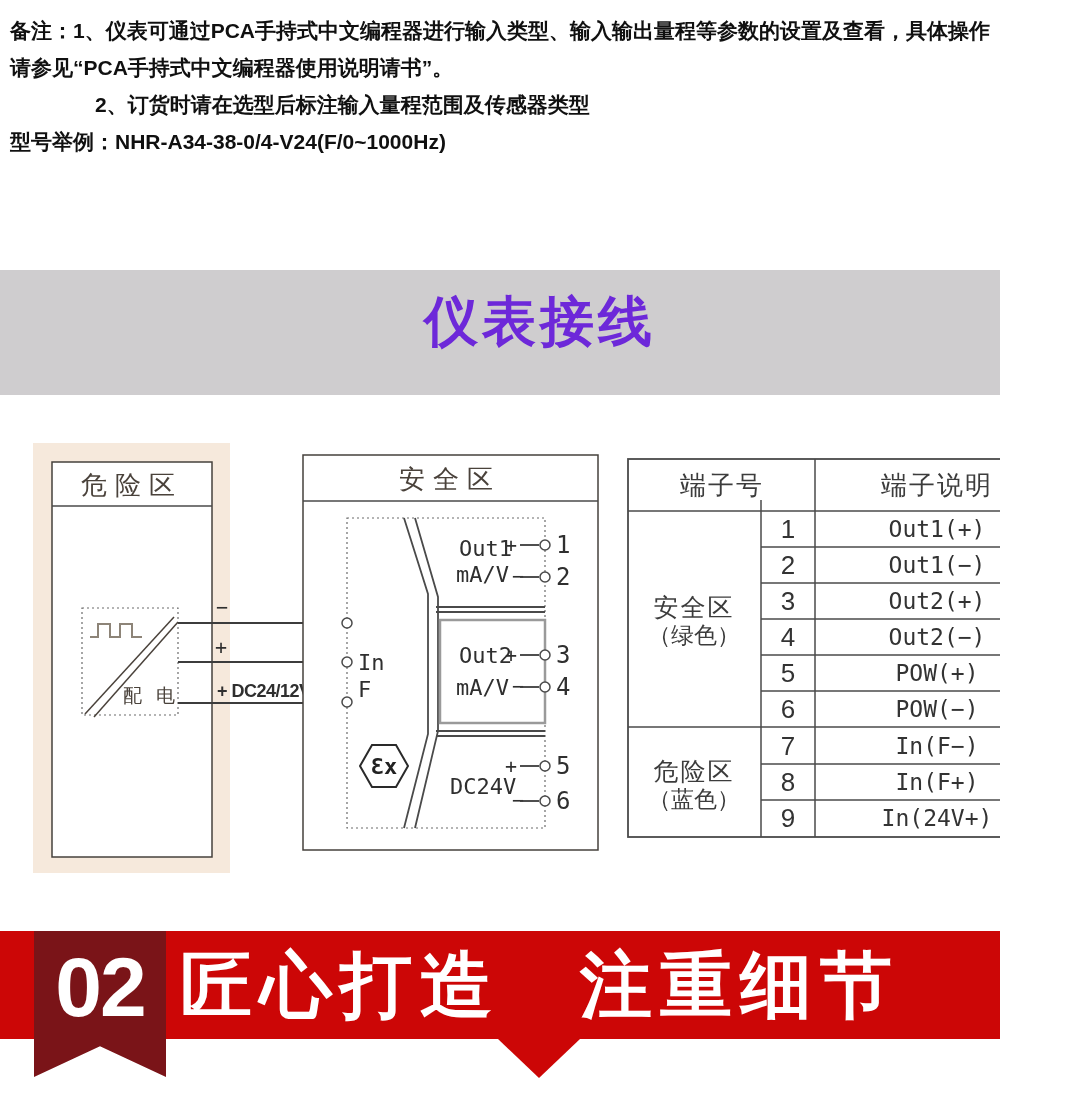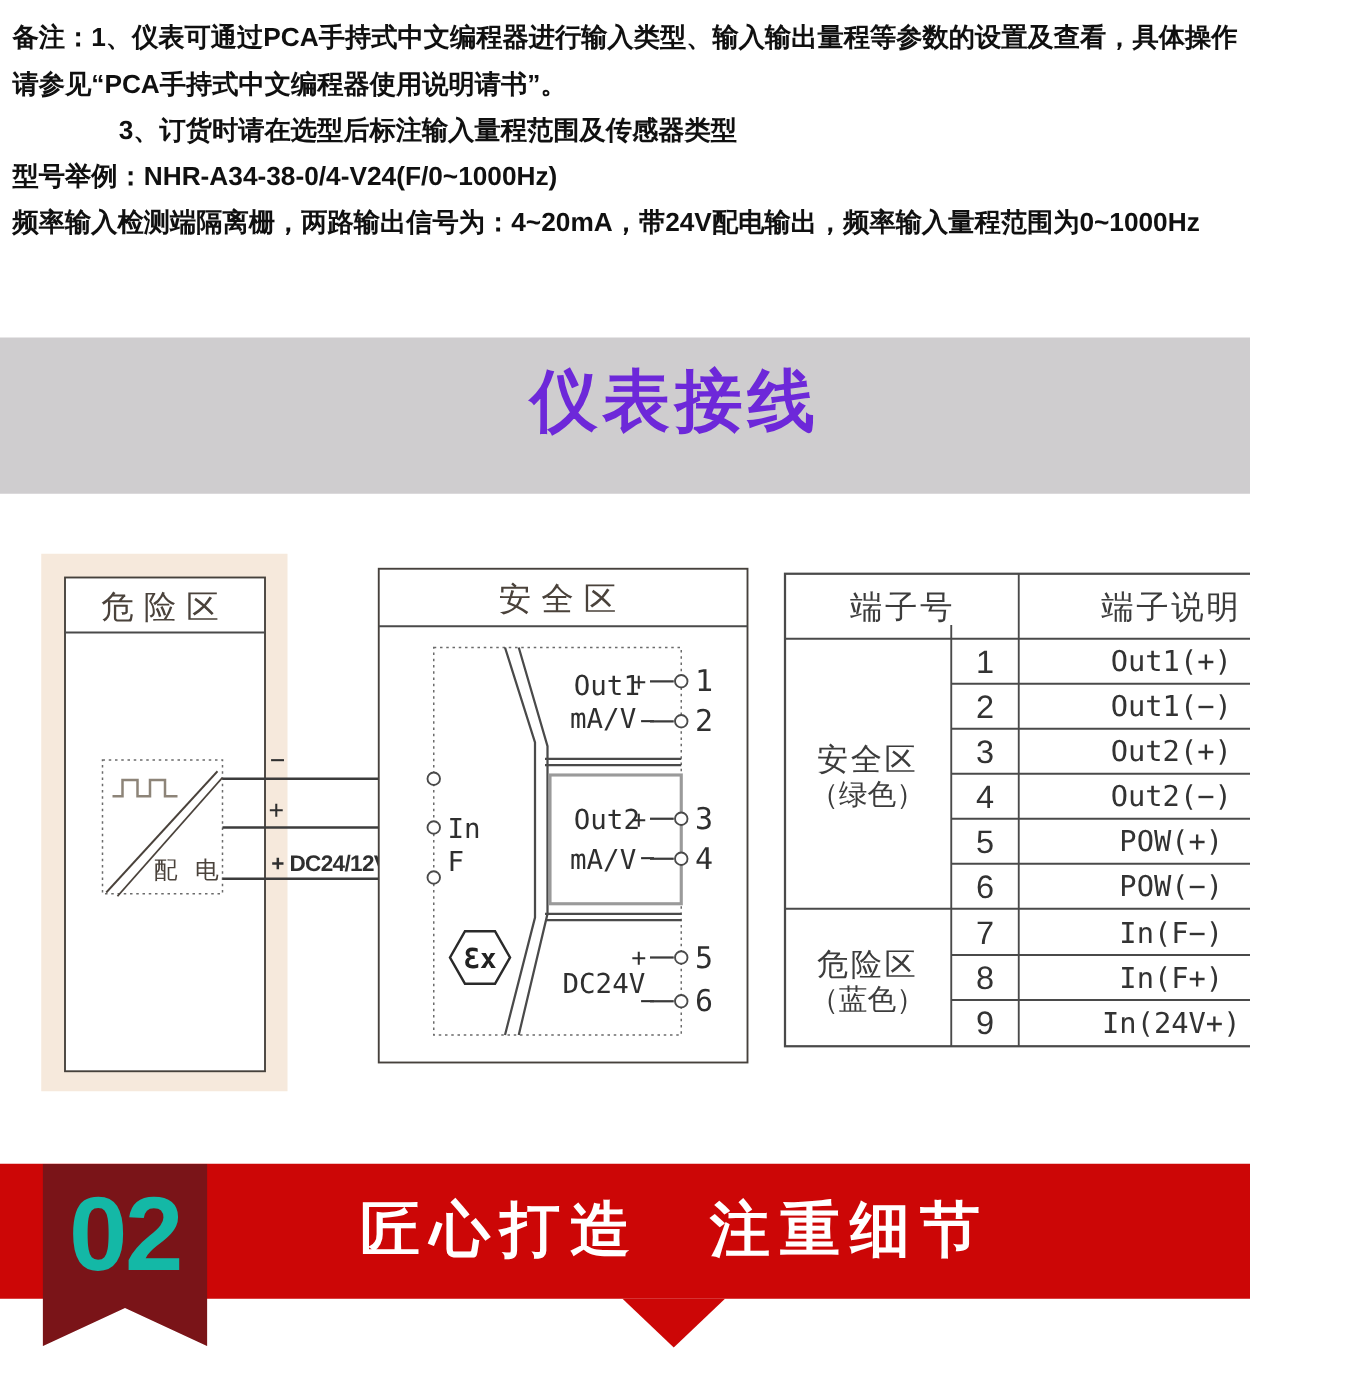--- a/index.html
+++ b/index.html
@@ -34,40 +34,39 @@
   .wlabel{font-family:"Liberation Sans",sans-serif;font-size:18px;font-weight:bold;letter-spacing:-0.5px;}
   .thead{font-size:26px;letter-spacing:2px;fill:#3c3c3c;}
   .tgroup{font-size:25px;letter-spacing:2px;fill:#3c3c3c;}
   .tgroup2{font-size:23px;fill:#3c3c3c;}
   .tnum{font-size:26px;fill:#333;}
   .tdesc{font-family:"DejaVu Sans Mono",monospace;font-size:23px;fill:#333;}
   .exmark{font-family:"DejaVu Sans Mono",monospace;font-size:22px;font-weight:bold;fill:#222;}
 
   
   .red-band{position:absolute;top:931px;left:0;width:1080px;height:108px;background:#cc0606;}
-  .red-band-text{width:100%;text-align:center;line-height:108px;font-size:48px;font-weight:bold;
+  .red-band-text{width:100%;text-align:center;line-height:108px;font-size:72px;font-weight:bold;
                  color:#ffffff;letter-spacing:8px;}
   .notch{position:absolute;top:1039px;left:498px;width:0;height:0;
          border-left:41px solid transparent;border-right:41px solid transparent;border-top:39px solid #cc0606;}
   .ribbon{position:absolute;top:931px;left:34px;width:132px;height:146px;background:#7a1418;
           clip-path:polygon(0 0,100% 0,100% 100%,50% 79%,0 100%);
           display:flex;align-items:center;justify-content:center;padding-bottom:34px;box-sizing:border-box;}
-  .ribbon-num{font-size:84px;font-weight:bold;color:#14b8a6;letter-spacing:-2px;}
+  .ribbon-num{font-size:84px;font-weight:bold;color:#ffffff;letter-spacing:-2px;}
 </style>
 </head>
 <body>
 
 <div class="page">
 
   <div class="notes">
     <p>备注：1、仪表可通过PCA手持式中文编程器进行输入类型、输入输出量程等参数的设置及查看，具体操作</p>
     <p>请参见“PCA手持式中文编程器使用说明请书”。</p>
-    <p class="indent">3、订货时请在选型后标注输入量程范围及传感器类型</p>
+    <p class="indent">2、订货时请在选型后标注输入量程范围及传感器类型</p>
     <p>型号举例：NHR-A34-38-0/4-V24(F/0~1000Hz)</p>
-    <p>频率输入检测端隔离栅，两路输出信号为：4~20mA，带24V配电输出，频率输入量程范围为0~1000Hz</p>
   </div>
 
   <div class="banner">
     <div class="banner-title">仪表接线</div>
   </div>
 
   <svg class="diagram" width="1080" height="460" viewBox="0 430 1080 460">
 
     <rect x="33" y="443" width="197" height="430" fill="#f6e9dc"></rect>
     <rect x="52" y="462" width="160" height="395" class="boxline"></rect>

